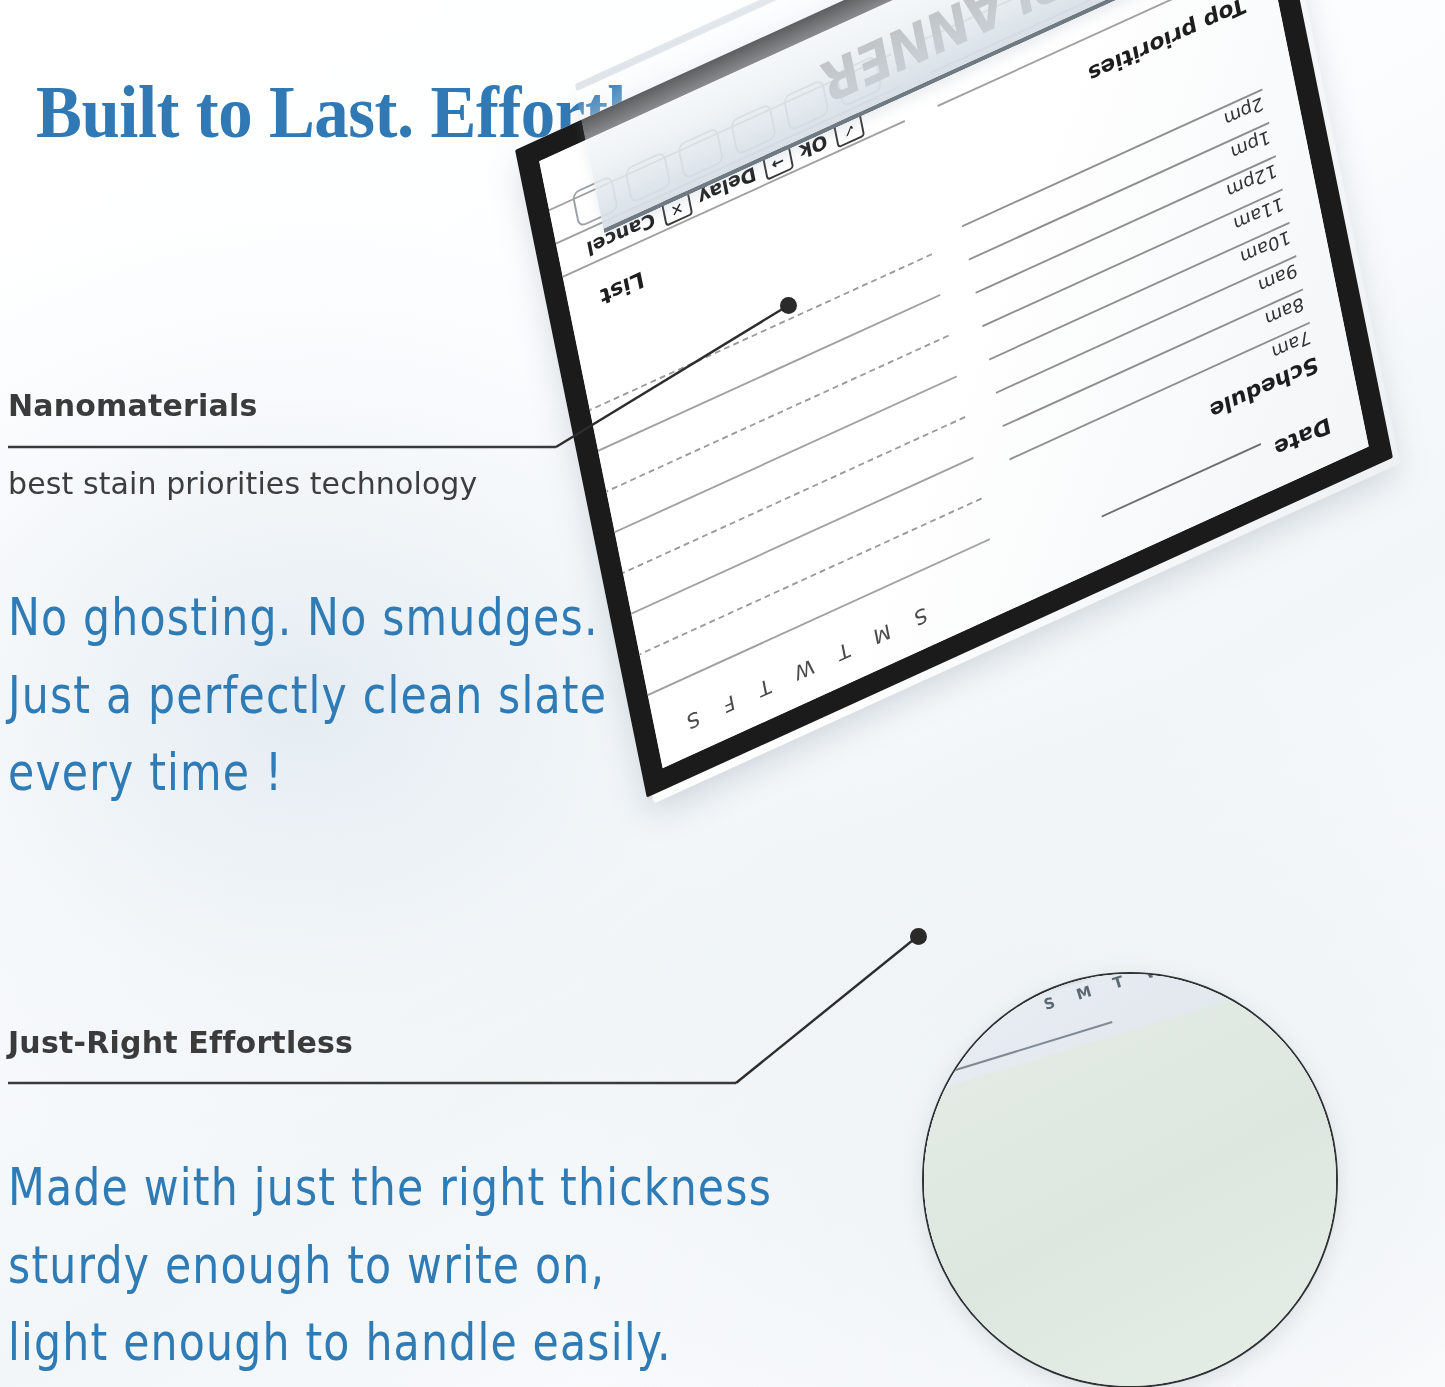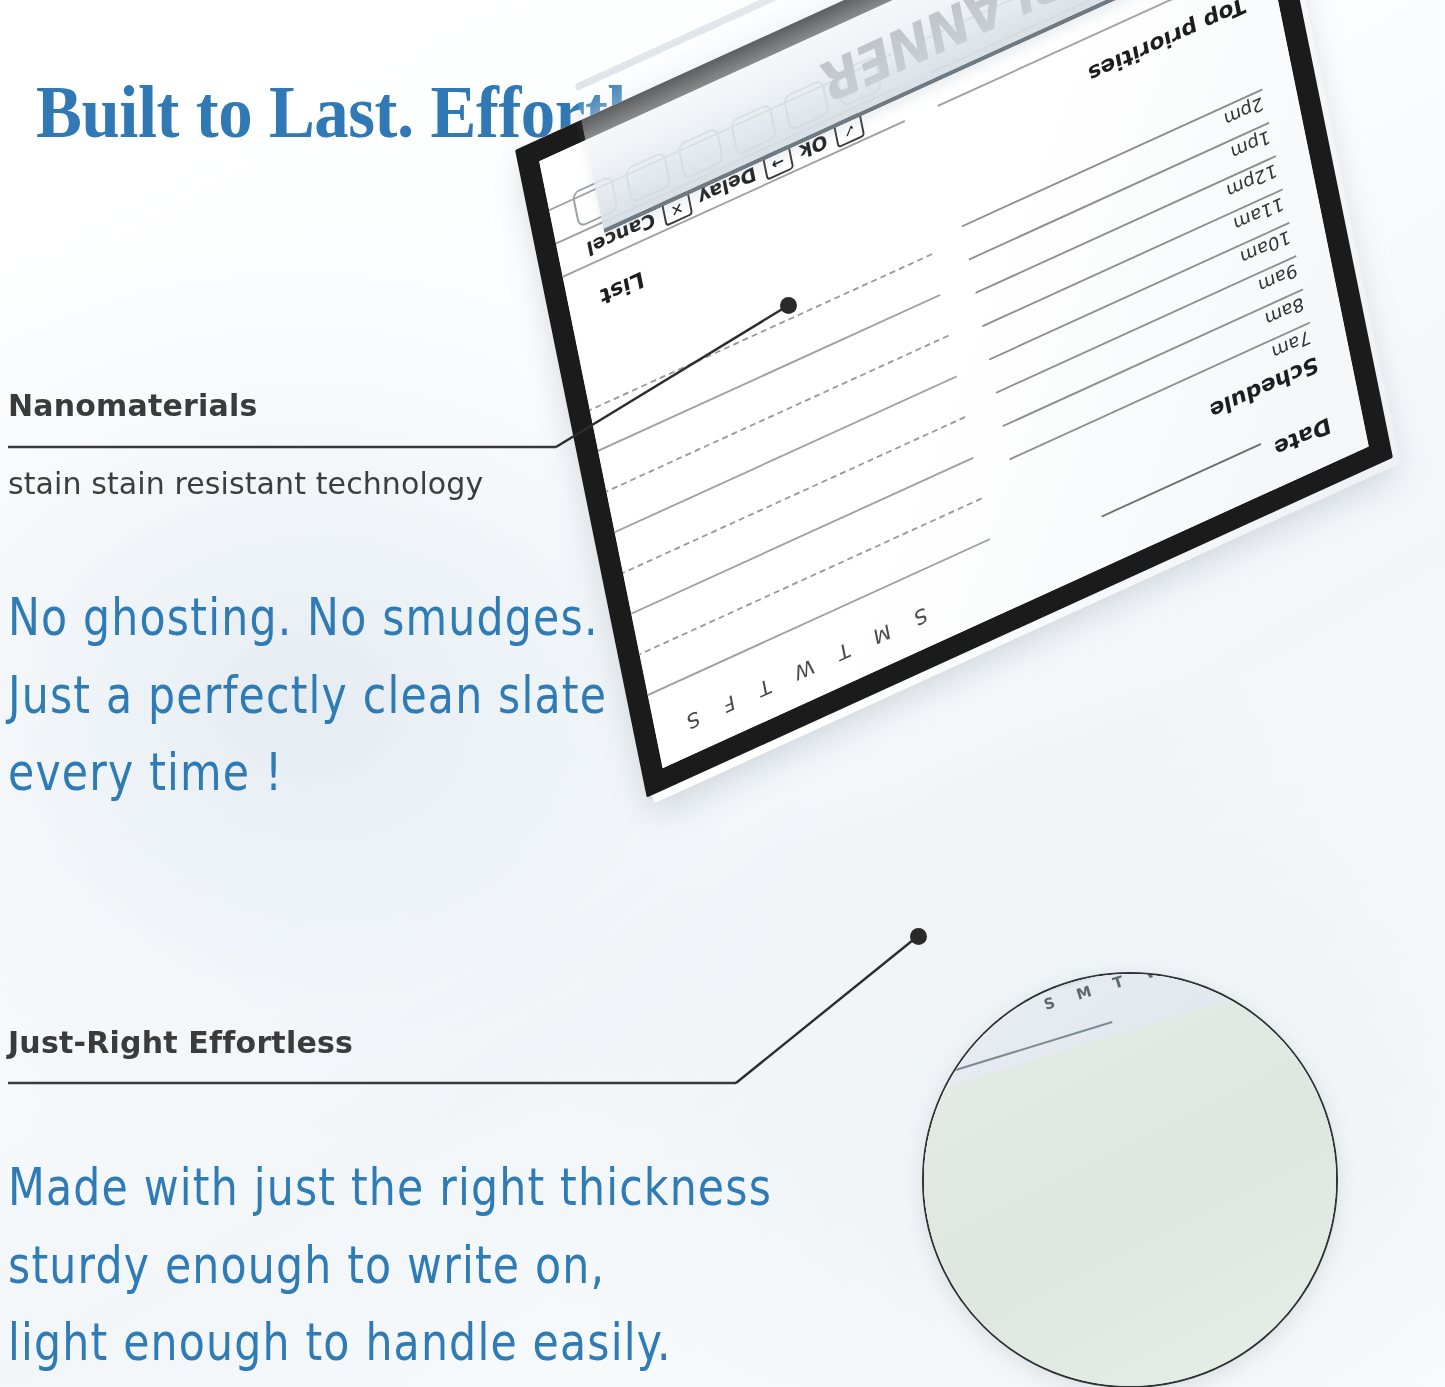--- a/index.html
+++ b/index.html
@@ -459,21 +459,21 @@
     <line x1="556" y1="447" x2="789" y2="305" stroke="#2d2d2d" stroke-width="2.4"></line>
 
     <line x1="8" y1="1083" x2="736" y2="1083" stroke="#3a3a3a" stroke-width="2.4"></line>
     <line x1="736" y1="1083" x2="918" y2="936" stroke="#2d2d2d" stroke-width="2.4"></line>
   </svg>
 
   <div class="dot" id="dot1"></div>
   <div class="dot" id="dot2"></div>
 
   <div class="callout-title" id="callout1-title">Nanomaterials</div>
-  <div class="callout-sub" id="callout1-sub">stain stain resistant technology</div>
+  <div class="callout-sub" id="callout1-sub">best stain priorities technology</div>
 
   <div class="hand" id="hand1">No ghosting. No smudges.
 Just a perfectly clean slate
 every time !</div>
 
   <div class="callout-title" id="callout2-title">Just-Right Effortless</div>
 
   <div class="hand" id="hand2">Made with just the right thickness
 sturdy enough to write on,
 light enough to handle easily.</div>

